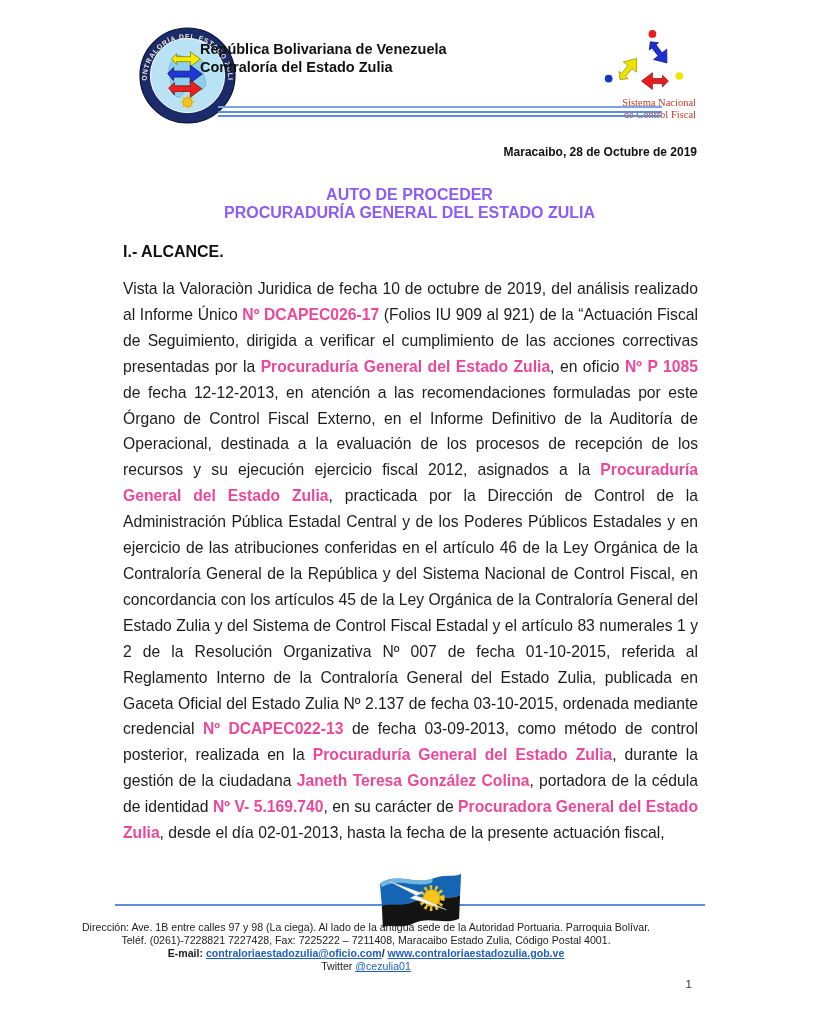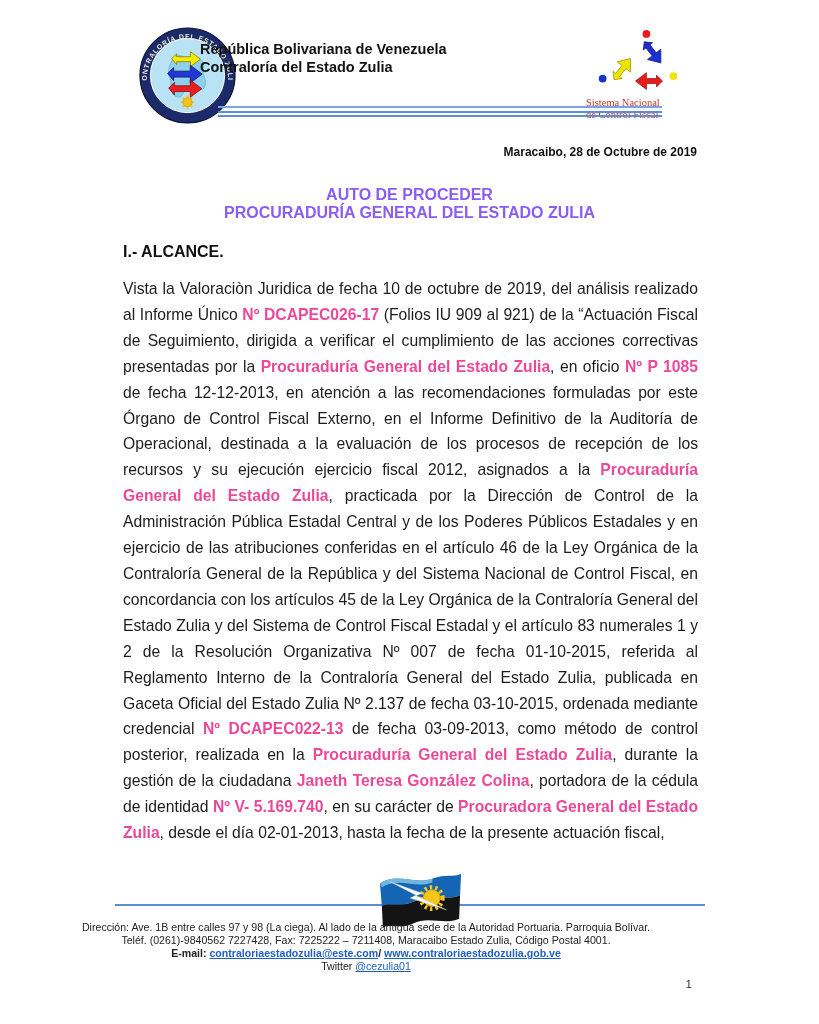--- a/index.html
+++ b/index.html
@@ -14,21 +14,21 @@
   .seal { position:absolute; left:138px; top:26px; width:99px; height:99px; }
   .header-center {
     position:absolute; left:200px; top:41px; width:420px; 
     font-weight:bold; font-size:14.5px; line-height:17.5px; color:#111;
   }
   .header-center .slogan { margin-top:16px; font-size:14.5px; }
   .header-rule { position:absolute; left:218px; top:106px; width:444px; }
   .header-rule .l1 { height:2px; background:#7ba3e6; }
   .header-rule .l2 { height:2px; background:#5b8ed6; margin-top:3px; }
   .header-rule .l3 { height:2px; background:#5b8ed6; margin-top:2px; }
-  .right-logo { position:absolute; left:586px; top:28px; width:110px; text-align:left; }
+  .right-logo { position:absolute; left:586px; top:28px; width:110px; text-align:right; }
   .right-logo .caption {
     margin-top:1px; font-family:"Liberation Serif", serif;
     font-size:10.5px; line-height:12px; color:#bf3a2b;
   }
 
   
   .dateline {
     position:absolute; top:145px; right:122px;
     font-size:12px; font-weight:bold; color:#111;
   }
@@ -135,23 +135,23 @@
       <path d="M4,14 C22,2 40,16 58,9 L57.5,13 C40,20 24,7 6,18 Z" fill="#7fc6e8" opacity="0.85"></path>
       <path d="M6,37 C14,33 26,39 40,32 C56,24 72,32 86,26 L85,50 C70,57 54,47 38,55 C26,61 14,55 7,59 Z" fill="#141414"></path>
       <circle cx="57" cy="29" r="11" fill="none" stroke="#f6c51b" stroke-width="4.5" stroke-dasharray="2.5 3"></circle>
       <circle cx="57" cy="29" r="8.5" fill="#f6c51b" stroke="#e0a90f" stroke-width="1"></circle>
       <path d="M14,12 L47,24 L41,26.5 L72,41 L35,29 L41,26 Z" fill="#ffffff" stroke="#cccccc" stroke-width="0.5"></path>
     </svg>
   </div>
 
   <div class="footer-text">
     <div>Dirección: Ave. 1B entre calles 97 y 98 (La ciega). Al lado de la antigua sede de la Autoridad Portuaria. Parroquia Bolívar.</div>
-    <div>Teléf. (0261)-9840562 7227428, Fax: 7225222 – 7211408, Maracaibo Estado Zulia, Código Postal 4001.</div>
+    <div>Teléf. (0261)-7228821 7227428, Fax: 7225222 – 7211408, Maracaibo Estado Zulia, Código Postal 4001.</div>
     <div class="bold-line">
-      <span>E-mail: </span><a>contraloriaestadozulia@este.com</a><span>/ </span><a>www.contraloriaestadozulia.gob.ve</a>
+      <span>E-mail: </span><a>contraloriaestadozulia@oficio.com</a><span>/ </span><a>www.contraloriaestadozulia.gob.ve</a>
     </div>
     <div>
       <span>Twitter </span><a>@cezulia01</a>
     </div>
   </div>
 
   <div class="page-number">1</div>
 
 </div>
 

